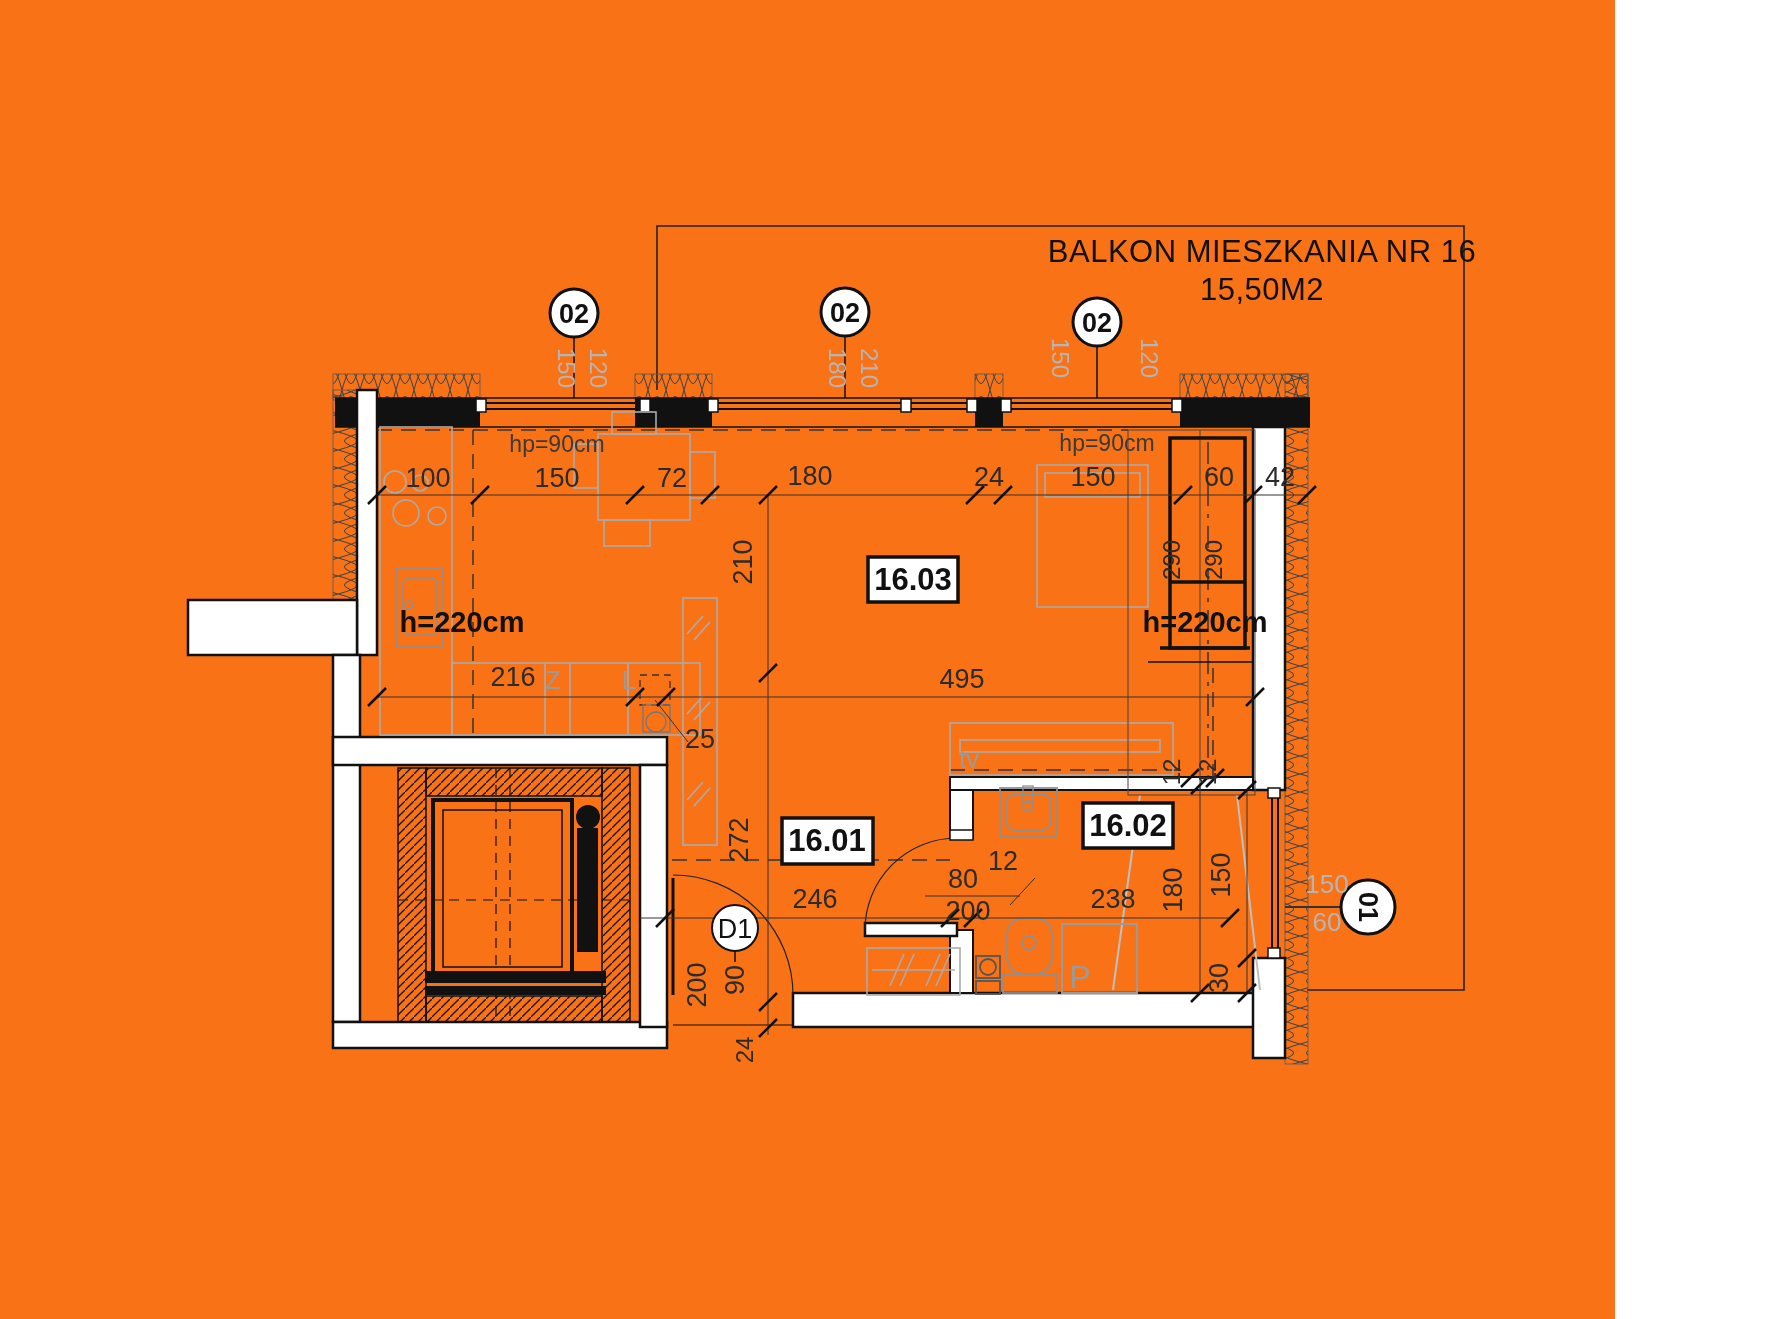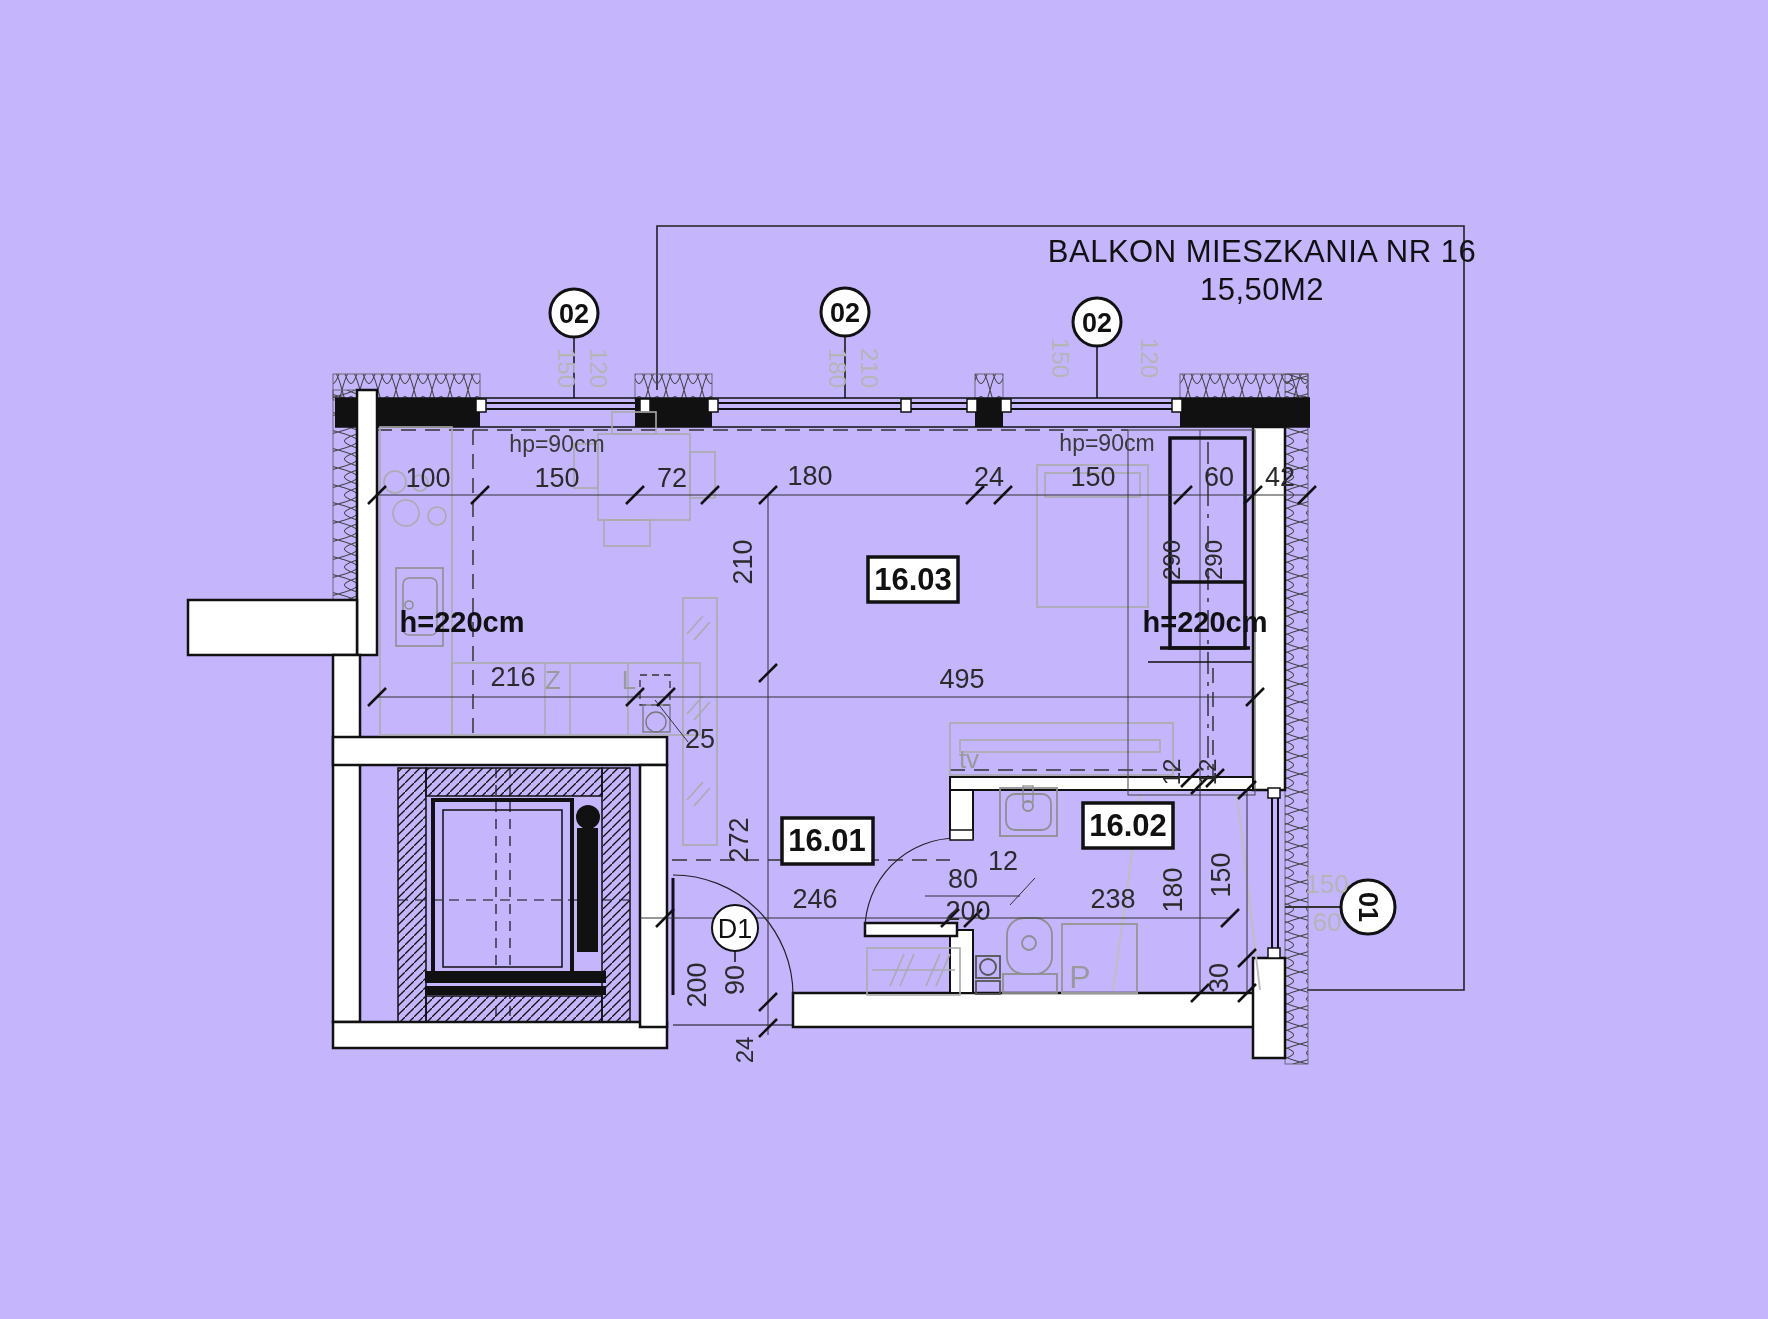--- a/index.html
+++ b/index.html
@@ -1,16 +1,16 @@
 <!DOCTYPE html>
 <html><head>
 <meta charset="utf-8">
 <style>
   html,body{margin:0;padding:0;background:#fff;}
-  #stage{width:1768px;height:1319px;position:relative;background:#c4b5fd;overflow:hidden;}
+  #stage{width:1615px;height:1319px;position:relative;background:#f97316;overflow:hidden;}
   svg{display:block;}
   text{font-family:"Liberation Sans",sans-serif;text-anchor:middle;}
   .dim{font-size:27px;fill:#2b2b2b;}
   .dimS{font-size:24px;fill:#2b2b2b;}
   .gray{font-size:24px;fill:#b5b5b5;}
   .grayB{font-size:26px;fill:#b5b5b5;}
   .roomlbl{font-size:31px;font-weight:700;fill:#111;}
   .ann{font-size:23px;fill:#3a3a3a;}
   .h220{font-size:29px;font-weight:600;fill:#111;}
   .title{font-size:31px;fill:#111;letter-spacing:.5px;}

